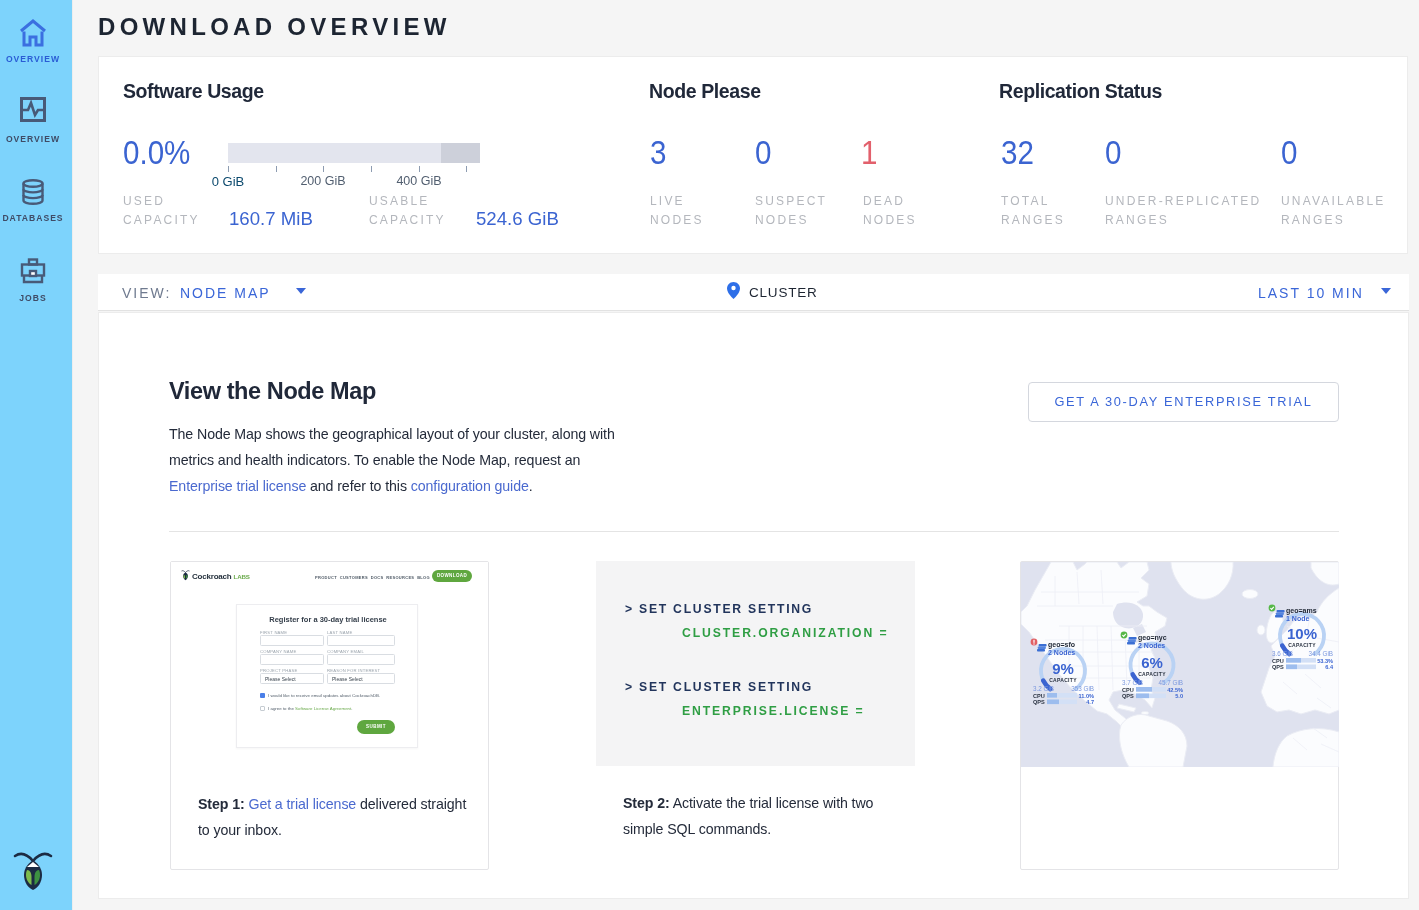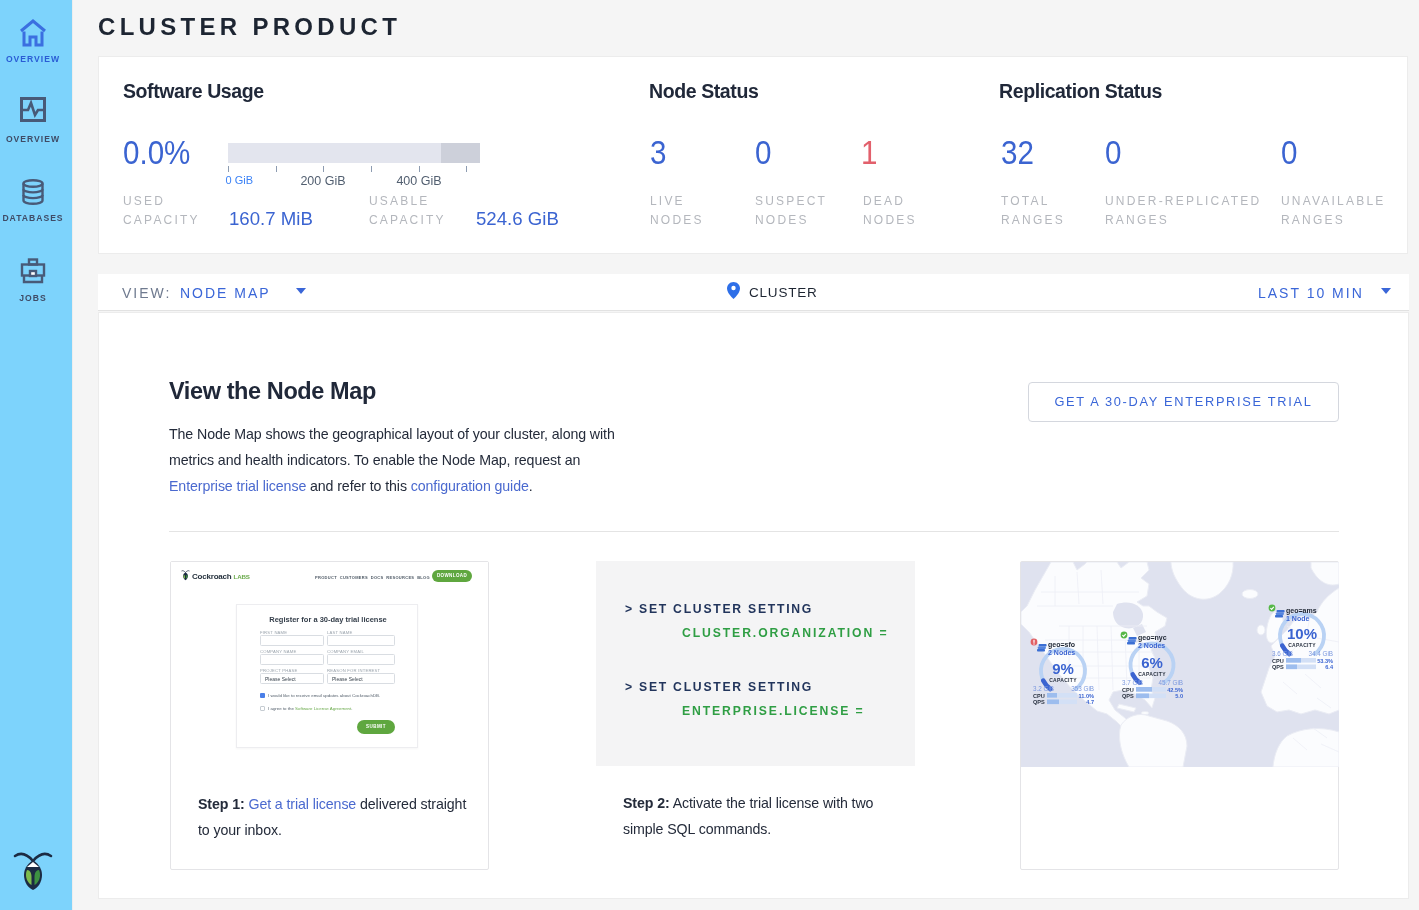--- a/index.html
+++ b/index.html
@@ -93,47 +93,47 @@
     <svg width="44" height="44" viewBox="0 0 44 44">
       <path d="M4 8 C10 4, 16 6, 22 13 C28 6, 34 4, 40 8" fill="none" stroke="#1c2b43" stroke-width="2.6" stroke-linecap="round"></path>
       <path d="M22 12 C15 17, 13 22, 13 27 C13 34, 17 40, 22 42 C27 40, 31 34, 31 27 C31 22, 29 17, 22 12 Z" fill="#1c2b43"></path>
       <path d="M22 14 L16 19 L28 19 Z" fill="#ffffff"></path>
       <path d="M16 22 C19 22, 20.5 25, 20.5 29 L20.5 37 C17 35, 15 31, 15 27 C15 25, 15.3 23.5, 16 22 Z" fill="#7ebc4e"></path>
       <path d="M28 22 C25 22, 23.5 25, 23.5 29 L23.5 37 C27 35, 29 31, 29 27 C29 25, 28.7 23.5, 28 22 Z" fill="#3d9141"></path>
     </svg>
   </div>
 </div>
 
-<div id="pagetitle">CLUSTER PRODUCT</div>
+<div id="pagetitle">DOWNLOAD OVERVIEW</div>
 
 <div id="summary">
   <div class="abs" style="left:24px; top:23px;">
     <span class="sechead">Software Usage</span>
   </div>
   <div class="abs bignum" style="left:24px; top:76px;">0.0%</div>
 
   <div class="abs" style="left:129px; top:86px; width:252px; height:20px; background:#e3e5ee;"></div>
   <div class="abs" style="left:342px; top:86px; width:39px; height:20px; background:#cdd0da;"></div>
 
   <div class="abs" style="left:129px; top:109px; width:1px; height:6px; background:#8d9cb1;"></div>
   <div class="abs" style="left:177px; top:109px; width:1px; height:6px; background:#8d9cb1;"></div>
   <div class="abs" style="left:224px; top:109px; width:1px; height:6px; background:#8d9cb1;"></div>
   <div class="abs" style="left:272px; top:109px; width:1px; height:6px; background:#8d9cb1;"></div>
   <div class="abs" style="left:320px; top:109px; width:1px; height:6px; background:#8d9cb1;"></div>
   <div class="abs" style="left:367px; top:109px; width:1px; height:6px; background:#8d9cb1;"></div>
-  <div class="abs" style="left:104px; top:117px; width:50px; text-align:right; font-size:11px; color:#3b82f6;">0 GiB</div>
+  <div class="abs" style="left:104px; top:117px; width:50px; text-align:center; font-size:13px; color:#0c4a6e;">0 GiB</div>
   <div class="abs" style="left:199px; top:117px; width:50px; text-align:center; font-size:12.5px; color:#525f70;">200 GiB</div>
   <div class="abs" style="left:295px; top:117px; width:50px; text-align:center; font-size:12.5px; color:#525f70;">400 GiB</div>
 
   <div class="abs slabel" style="left:24px; top:135px;">USED<br>CAPACITY</div>
   <div class="abs bluemid" style="left:130px; top:151px;">160.7 MiB</div>
   <div class="abs slabel" style="left:270px; top:135px;">USABLE<br>CAPACITY</div>
   <div class="abs bluemid" style="left:377px; top:151px;">524.6 GiB</div>
 
-  <div class="abs sechead" style="left:550px; top:23px;">Node Status</div>
+  <div class="abs sechead" style="left:550px; top:23px;">Node Please</div>
   <div class="abs bignum" style="left:551px; top:76px;">3</div>
   <div class="abs bignum" style="left:656px; top:76px;">0</div>
   <div class="abs bignum red" style="left:762px; top:76px;">1</div>
   <div class="abs slabel" style="left:551px; top:135px;">LIVE<br>NODES</div>
   <div class="abs slabel" style="left:656px; top:135px;">SUSPECT<br>NODES</div>
   <div class="abs slabel" style="left:764px; top:135px;">DEAD<br>NODES</div>
 
   <div class="abs sechead" style="left:900px; top:23px;">Replication Status</div>
   <div class="abs bignum" style="left:902px; top:76px;">32</div>
   <div class="abs bignum" style="left:1006px; top:76px;">0</div>

